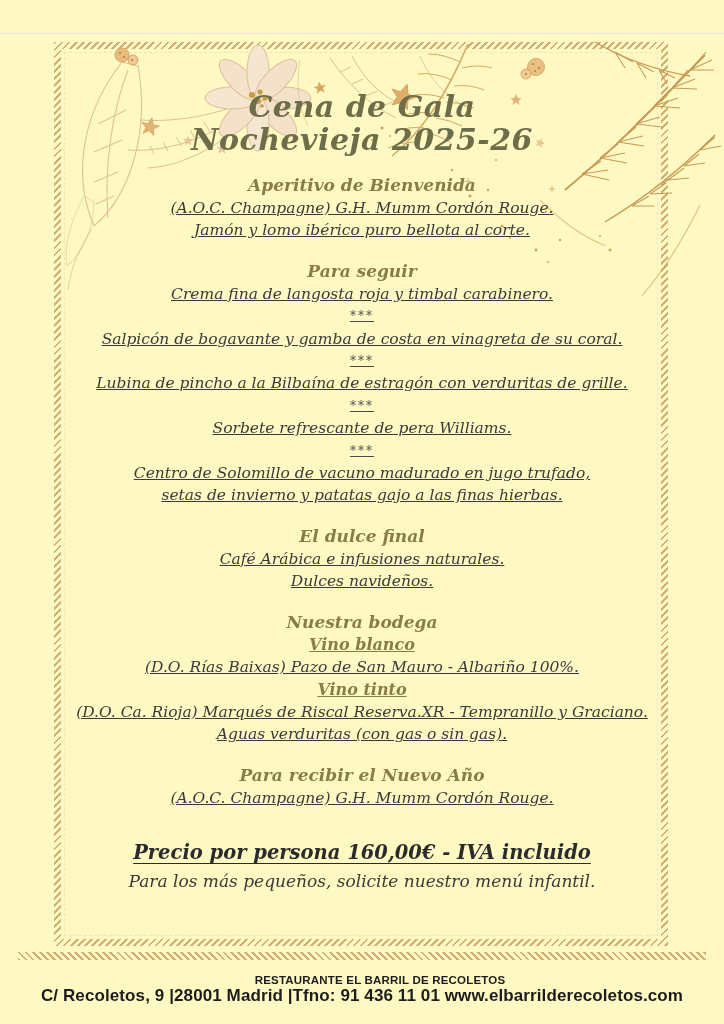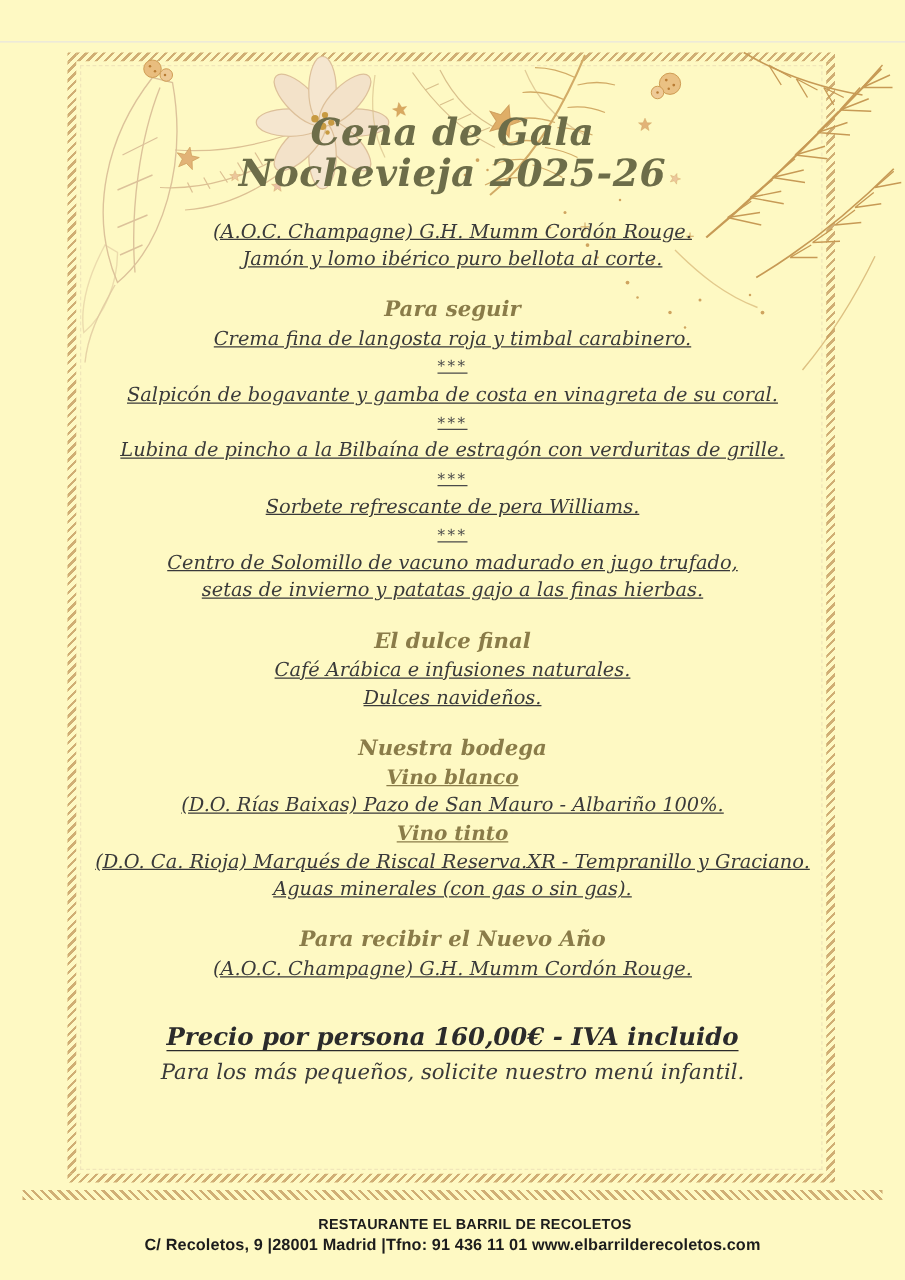--- a/index.html
+++ b/index.html
@@ -48,21 +48,21 @@
   }
   .kids{
     margin-top:5px;font-size:17px;line-height:21px;font-style:italic;color:#3a3a3a;
     text-underline-offset:4px;text-align:center;
   }
   .footer{
     position:absolute;left:0;top:972px;width:724px;text-align:center;z-index:3;
     font-family:"Liberation Sans",sans-serif;font-weight:bold;color:#1c1c1c;
   }
   .footer .name{font-size:11.5px;line-height:16px;letter-spacing:.2px;padding-left:36px;}
-  .footer .addr{font-size:13px;line-height:16px;letter-spacing:.1px;}
+  .footer .addr{font-size:17px;line-height:16px;letter-spacing:.1px;}
 </style>
 </head>
 <body>
 
 <div class="page">
 
   <div class="top-scan-line"></div>
   <div class="frame"></div>
   <div class="bottom-strip"></div>
 
@@ -189,20 +189,21 @@
   </svg>
 
   <div class="content">
     <h1 class="title">
       <span>Cena de Gala</span><br>
       <span>Nochevieja 2025-26</span>
     </h1>
 
     <div>
         <section class="menu-section">
+          <h2 class="section-header">Aperitivo de Bienvenida</h2>
           <div class="line body">(A.O.C. Champagne) G.H. Mumm Cordón Rouge.</div>
           <div class="line body">Jamón y lomo ibérico puro bellota al corte.</div>
         </section>
         <section class="menu-section">
           <h2 class="section-header">Para seguir</h2>
           <div class="line body">Crema fina de langosta roja y timbal carabinero.</div>
           <div class="line sep">***</div>
           <div class="line body">Salpicón de bogavante y gamba de costa en vinagreta de su coral.</div>
           <div class="line sep">***</div>
           <div class="line body">Lubina de pincho a la Bilbaína de estragón con verduritas de grille.</div>
@@ -216,21 +217,21 @@
           <h2 class="section-header">El dulce final</h2>
           <div class="line body">Café Arábica e infusiones naturales.</div>
           <div class="line body">Dulces navideños.</div>
         </section>
         <section class="menu-section">
           <h2 class="section-header">Nuestra bodega</h2>
           <div class="line subheader">Vino blanco</div>
           <div class="line body">(D.O. Rías Baixas) Pazo de San Mauro - Albariño 100%.</div>
           <div class="line subheader">Vino tinto</div>
           <div class="line body">(D.O. Ca. Rioja) Marqués de Riscal Reserva.XR - Tempranillo y Graciano.</div>
-          <div class="line body">Aguas minerales (con gas o sin gas).</div>
+          <div class="line body">Aguas verduritas (con gas o sin gas).</div>
         </section>
         <section class="menu-section">
           <h2 class="section-header">Para recibir el Nuevo Año</h2>
           <div class="line body">(A.O.C. Champagne) G.H. Mumm Cordón Rouge.</div>
         </section>
       </div>
 
     <div class="pricing">
       <div class="price">Precio por persona 160,00€ - IVA incluido</div>
       <div class="kids">Para los más pequeños, solicite nuestro menú infantil.</div>

